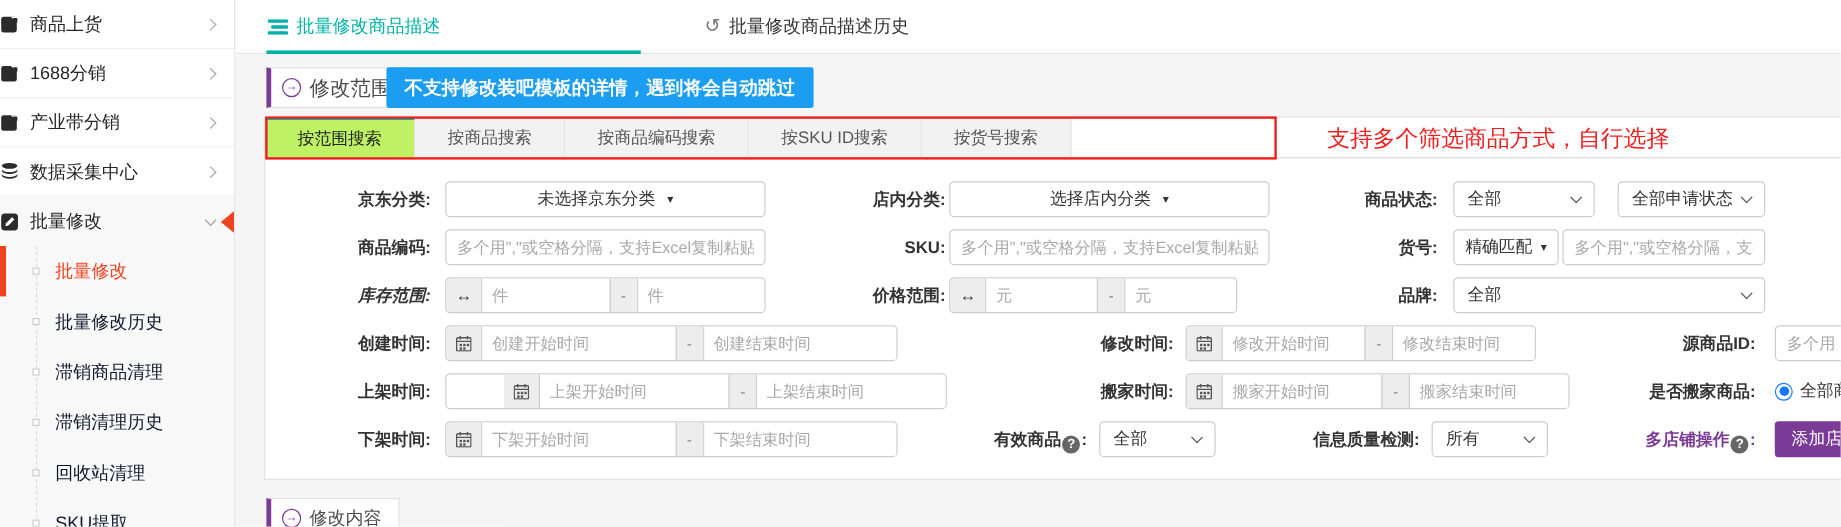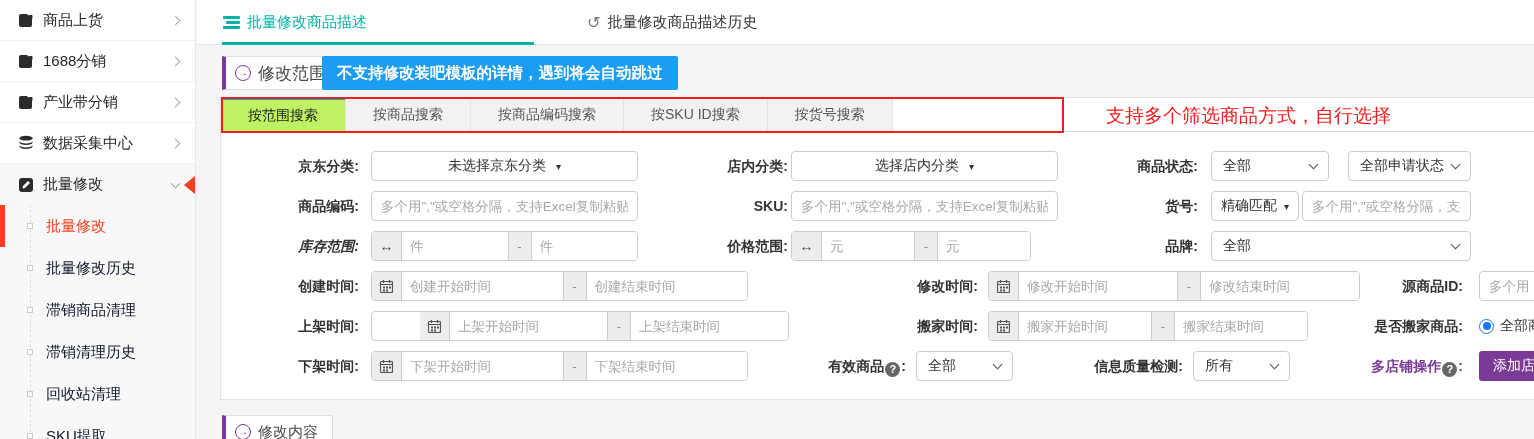--- a/index.html
+++ b/index.html
@@ -1,21 +1,21 @@
 <!DOCTYPE html>
 <html><head>
 <meta charset="utf-8">
 <style>
   * { margin:0; padding:0; box-sizing:border-box; }
   body { font-family:"Liberation Sans","DejaVu Sans",sans-serif; background:#fff; }
   #app { position:relative; width:1534px; height:439px; background:#f5f5f5; overflow:hidden; }
 
   
   .sidebar { position:absolute; left:0; top:0; width:196px; height:439px; background:#fff; border-right:1px solid #e6e6e6; z-index:20; }
-  .side-item { position:relative; height:41px; display:flex; align-items:center; padding-left:18px; border-bottom:1px solid #f0f0f0; cursor:pointer; }
+  .side-item { position:relative; height:41px; display:flex; align-items:center; border-bottom:1px solid #f0f0f0; cursor:pointer; }
   .side-item .s-label { font-size:15px; color:#262626; margin-left:9px; }
   .chev-r, .chev-d { position:absolute; right:16px; width:7px; height:7px; border-right:1.6px solid #a8a8a8; border-bottom:1.6px solid #a8a8a8; }
   .chev-r { transform:rotate(-45deg); }
   .chev-d { transform:rotate(45deg); margin-top:-3px; }
   .side-group { background:#f8f8f8; position:relative; }
   .tri-marker { position:absolute; right:0; top:12px; width:0; height:0; border-top:9px solid transparent; border-bottom:9px solid transparent; border-right:11px solid #f0421e; }
   .sub-list { position:relative; }
   .sub-list::before { content:""; position:absolute; left:30px; top:0; bottom:20px; border-left:1px dashed #ddd; }
   .sub-item { position:relative; height:42px; display:flex; align-items:center; padding-left:46px; font-size:15px; color:#0f172a; cursor:pointer; }
   .sub-item .bullet { position:absolute; left:27px; width:6px; height:6px; background:#fff; border:1px solid #ccc; }
@@ -265,21 +265,21 @@
             <rect x="9" y="6.5" width="2" height="2" fill="#555"></rect>
             <rect x="3" y="9.5" width="2" height="2" fill="#555"></rect>
             <rect x="6" y="9.5" width="2" height="2" fill="#555"></rect>
           </svg>
         </span>
       <input placeholder="创建开始时间" style="">
       <span class="sep">-</span>
       <input placeholder="创建结束时间" style="">
     </div>
     <div class="lbl row4" style="left:610px;width:147px;">修改时间:</div>
-    <div class="ctrl row4 rgroup" style="left:767px;width:372px;">
+    <div class="ctrl row4 rgroup" style="left:767px;width:292px;">
       <span class="pfx">
           <svg width="13" height="13" viewBox="0 0 13 13">
             <rect x="0.5" y="1.5" width="12" height="11" rx="1" fill="none" stroke="#555" stroke-width="1.2"></rect>
             <line x1="3.5" y1="0" x2="3.5" y2="3" stroke="#555" stroke-width="1.2"></line>
             <line x1="9.5" y1="0" x2="9.5" y2="3" stroke="#555" stroke-width="1.2"></line>
             <line x1="0.5" y1="4.5" x2="12.5" y2="4.5" stroke="#555" stroke-width="1.2"></line>
             <rect x="3" y="6.5" width="2" height="2" fill="#555"></rect>
             <rect x="6" y="6.5" width="2" height="2" fill="#555"></rect>
             <rect x="9" y="6.5" width="2" height="2" fill="#555"></rect>
             <rect x="3" y="9.5" width="2" height="2" fill="#555"></rect>

